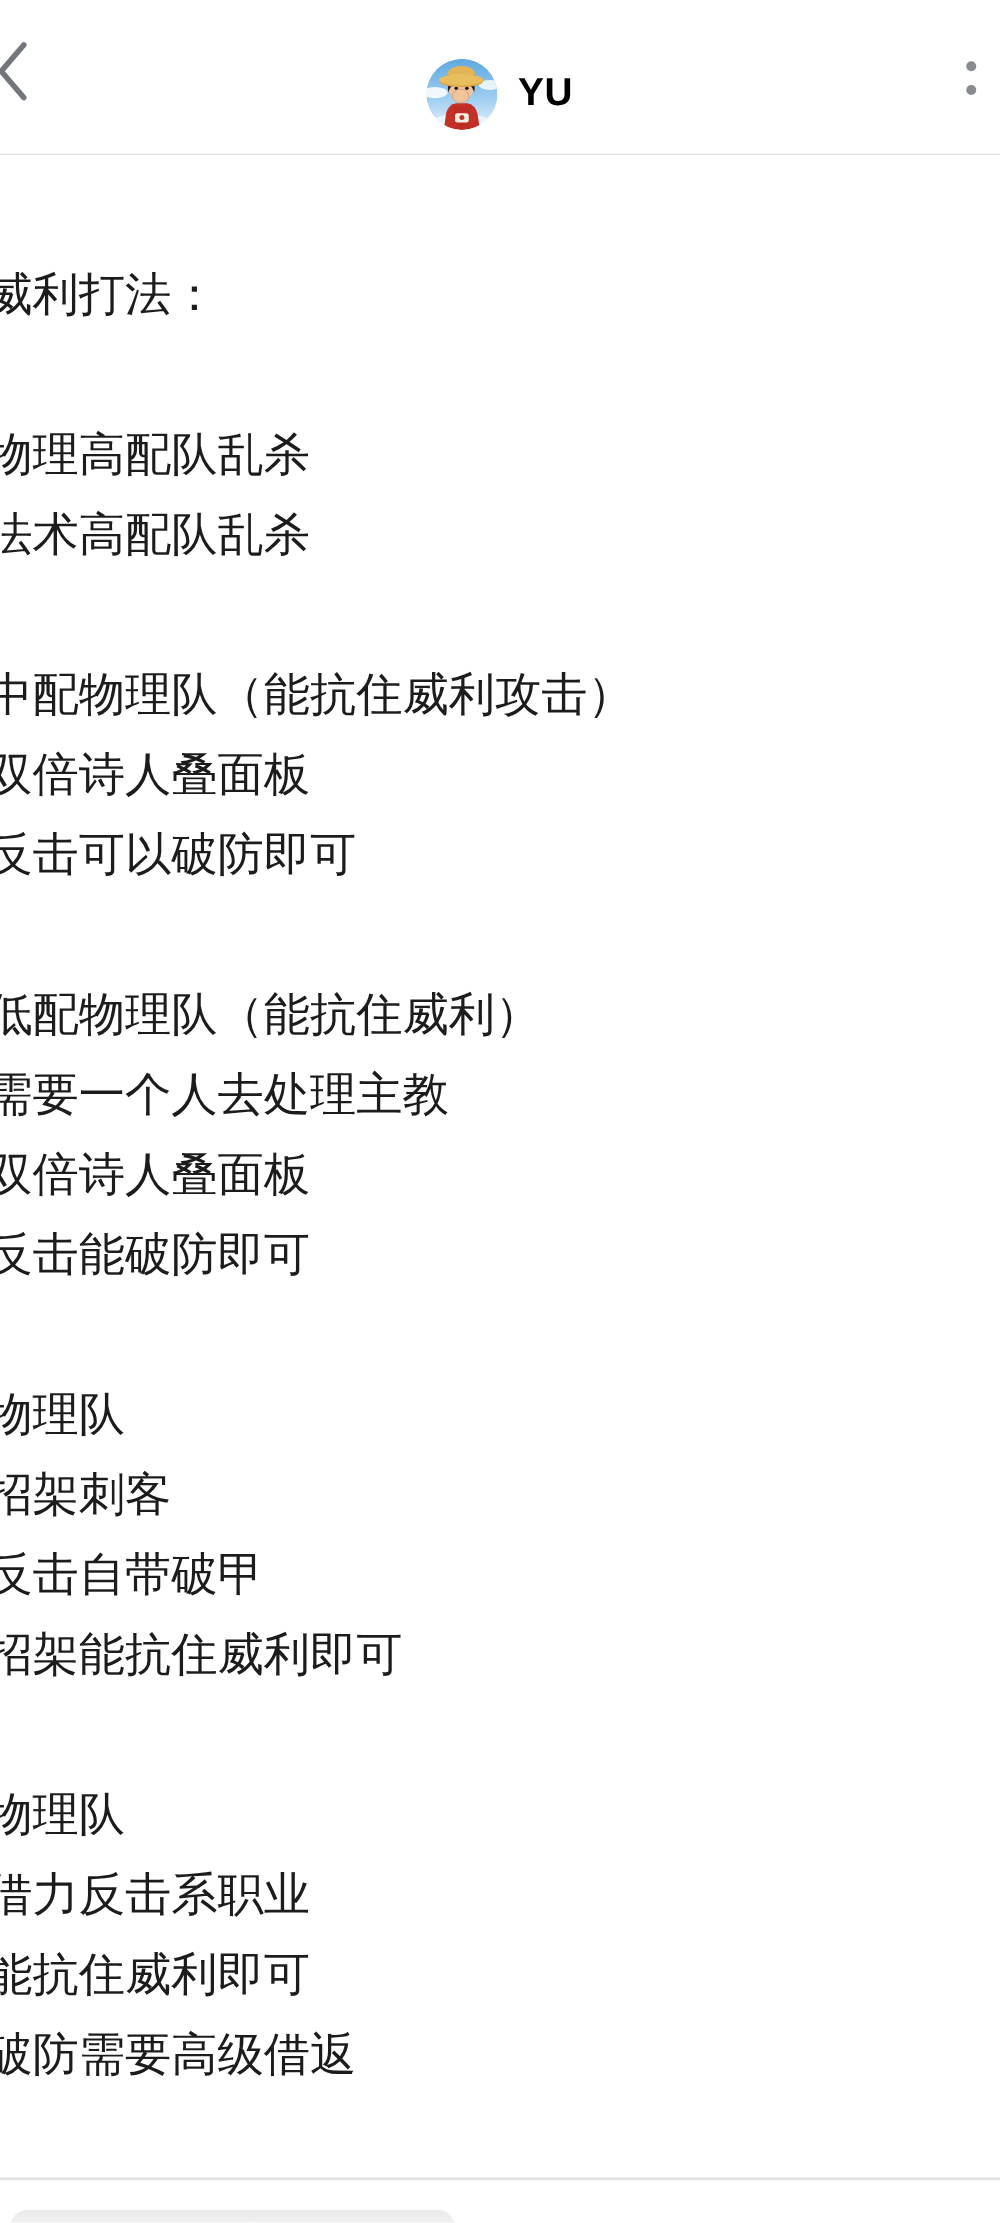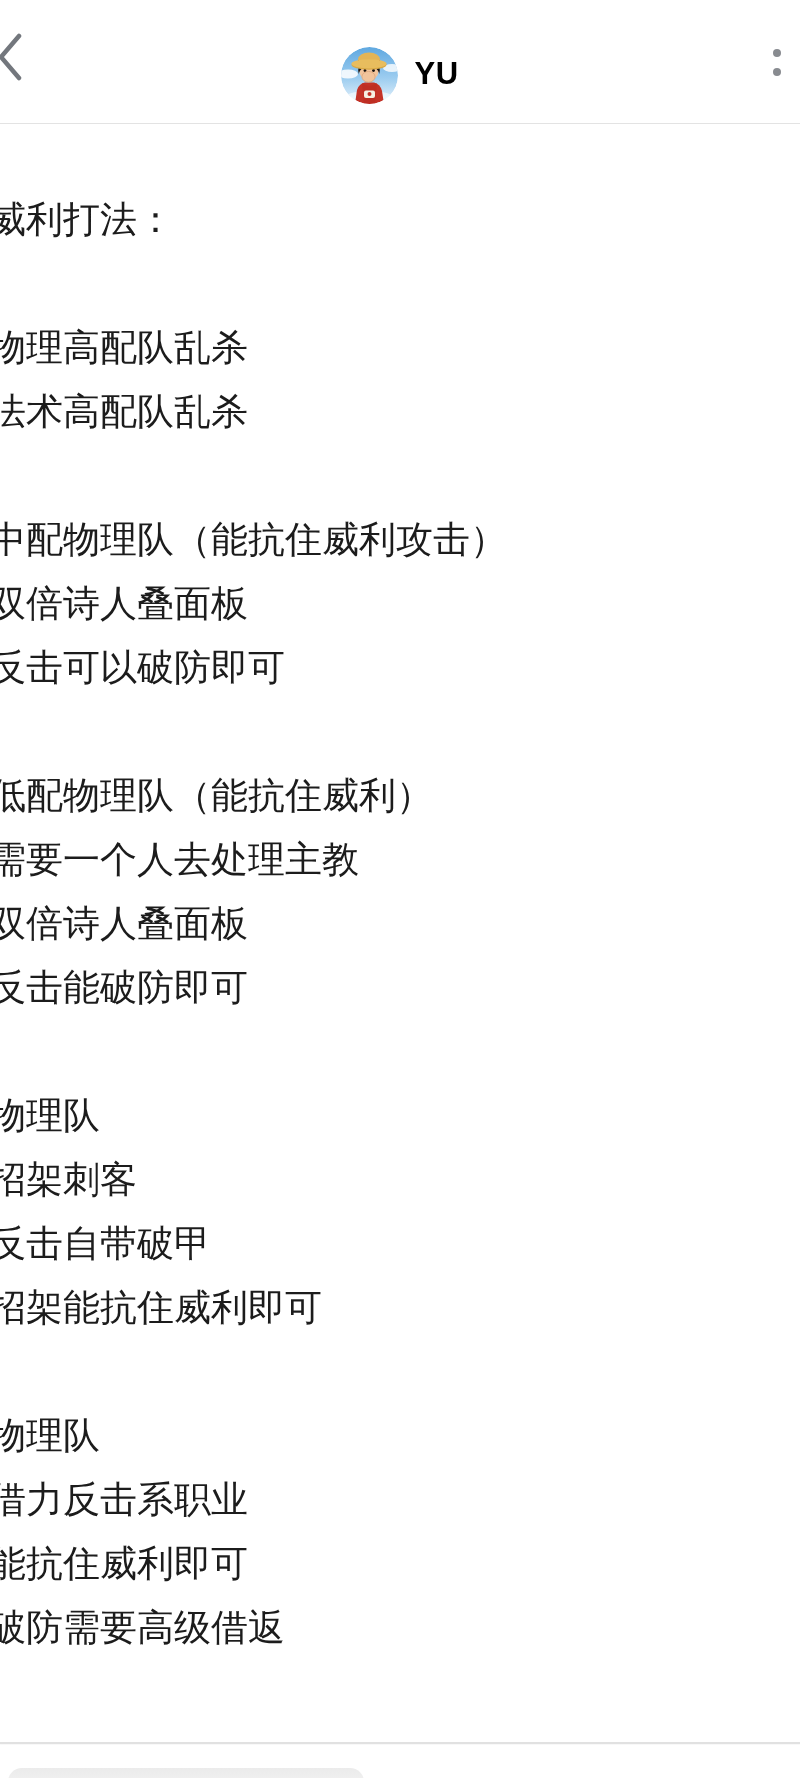--- a/index.html
+++ b/index.html
@@ -66,21 +66,21 @@
   }
   .menu-dot {
     width: 8px; height: 8px;
     border-radius: 50%;
     background: #888b90;
   }
 
   
   .message-body {
     position: absolute;
-    top: 125px; left: 0;
+    top: 141px; left: 0;
     width: 800px;
   }
   .message-text {
     padding-top: 63px;
     margin-left: -11px;
     font-size: 37px;
     line-height: 64px;
     color: #1c1c1c;
     white-space: nowrap;
   }

